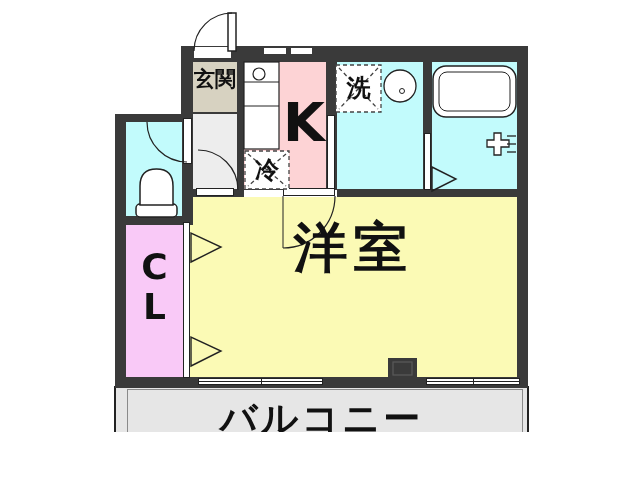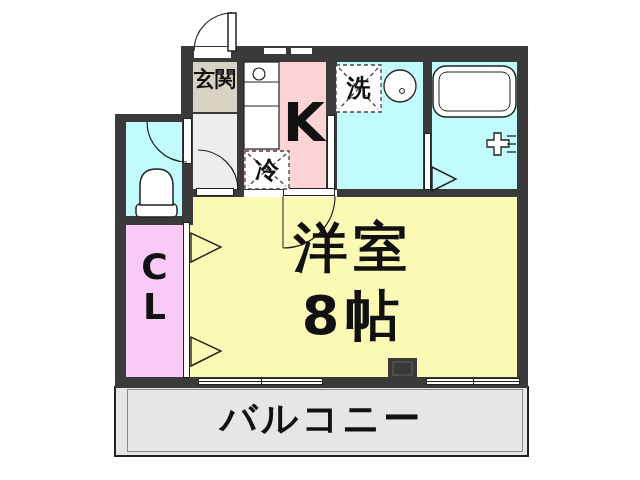--- a/index.html
+++ b/index.html
@@ -1,16 +1,16 @@
 <!DOCTYPE html>
 <html><head>
 <meta charset="utf-8">
 <style>
   html,body{margin:0;padding:0;background:#fff;}
-  #canvas{position:relative;width:640px;height:480px;background:#fff;overflow:hidden;
+  #canvas{position:relative;width:640px;height:432px;background:#fff;overflow:hidden;
           font-family:"DejaVu Sans",sans-serif;}
   .wall{position:absolute;background:var(--wall,#3a3a3a);}
   .fill{position:absolute;}
   .doorstrip{position:absolute;background:#fff;border:1px solid #222;box-sizing:border-box;}
   .opening{position:absolute;background:#fff;}
   .label{position:absolute;color:#111;font-weight:bold;text-align:center;}
   .win{position:absolute;background:#fff;border:1px solid #222;box-sizing:border-box;}
   .win .mid{position:absolute;left:0;right:0;top:2px;height:1px;background:#222;}
   .win .div{position:absolute;top:0;bottom:0;width:1px;background:#222;}
   svg{position:absolute;left:0;top:0;}
@@ -140,18 +140,17 @@
 
   <div class="label" style="left:336px;top:75px;width:45px;font-size:24px;line-height:26px;">洗</div>
 
   <div class="label" style="left:126px;top:247px;width:57px;font-size:36px;line-height:40px;">
     <span style="display:block;">C</span>
     <span style="display:block;">L</span>
   </div>
 
   <div class="label" style="left:190px;top:214px;width:327px;font-size:54px;line-height:68px;letter-spacing:6px;text-align:center;">
     <span style="display:block;">洋室</span>
-    <span style="display:block;">8帖</span>
   </div>
 
   <div class="label" style="left:114px;top:394px;width:415px;font-size:37px;line-height:50px;letter-spacing:3px;">バルコニー</div>
 
 </div>
 
 </body></html>

